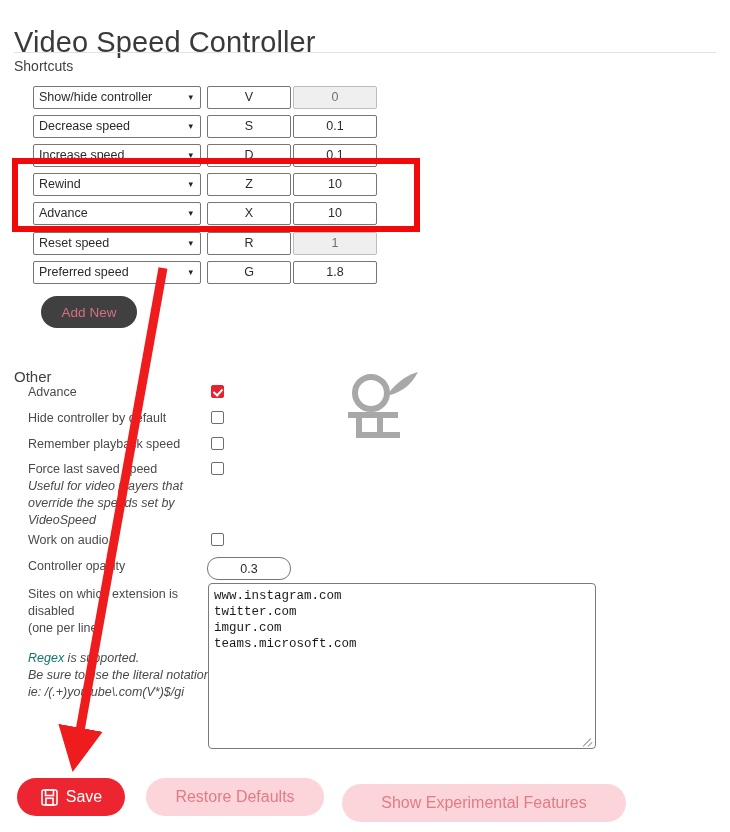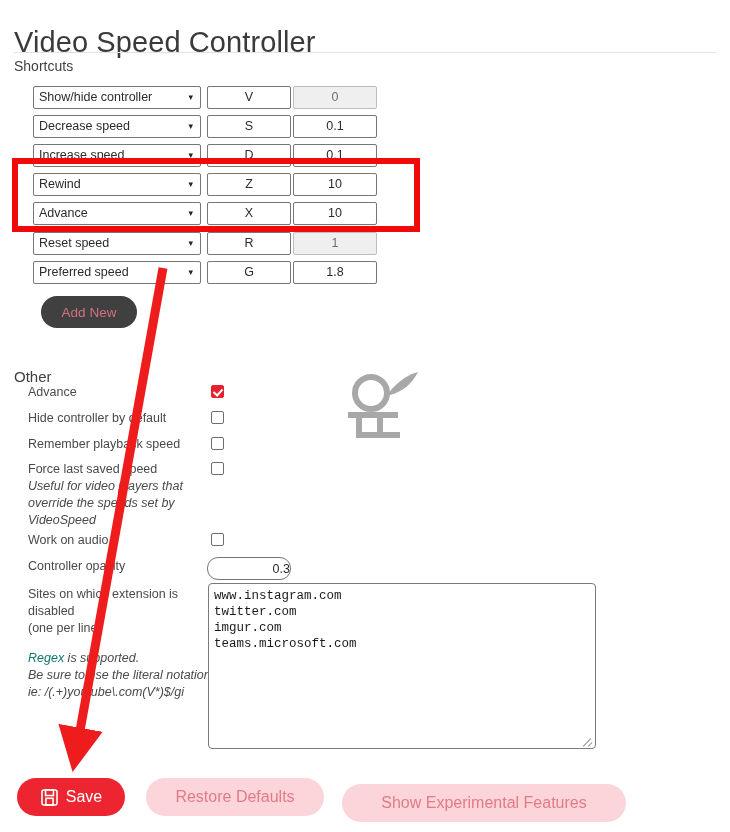--- a/index.html
+++ b/index.html
@@ -179,21 +179,21 @@
     left: 207px;
     top: 557px;
     width: 84px;
     height: 23px;
     box-sizing: border-box;
     border: 1px solid #767676;
     border-radius: 11px;
     background: #ffffff;
     font-size: 12.5px;
     color: #2b2b2b;
-    text-align: right;
+    text-align: center;
     line-height: 21px;
     font-family: "Liberation Sans", sans-serif;
     padding: 0;
   }
 
   
   #blacklist-textarea {
     position: absolute;
     left: 208px;
     top: 583px;

